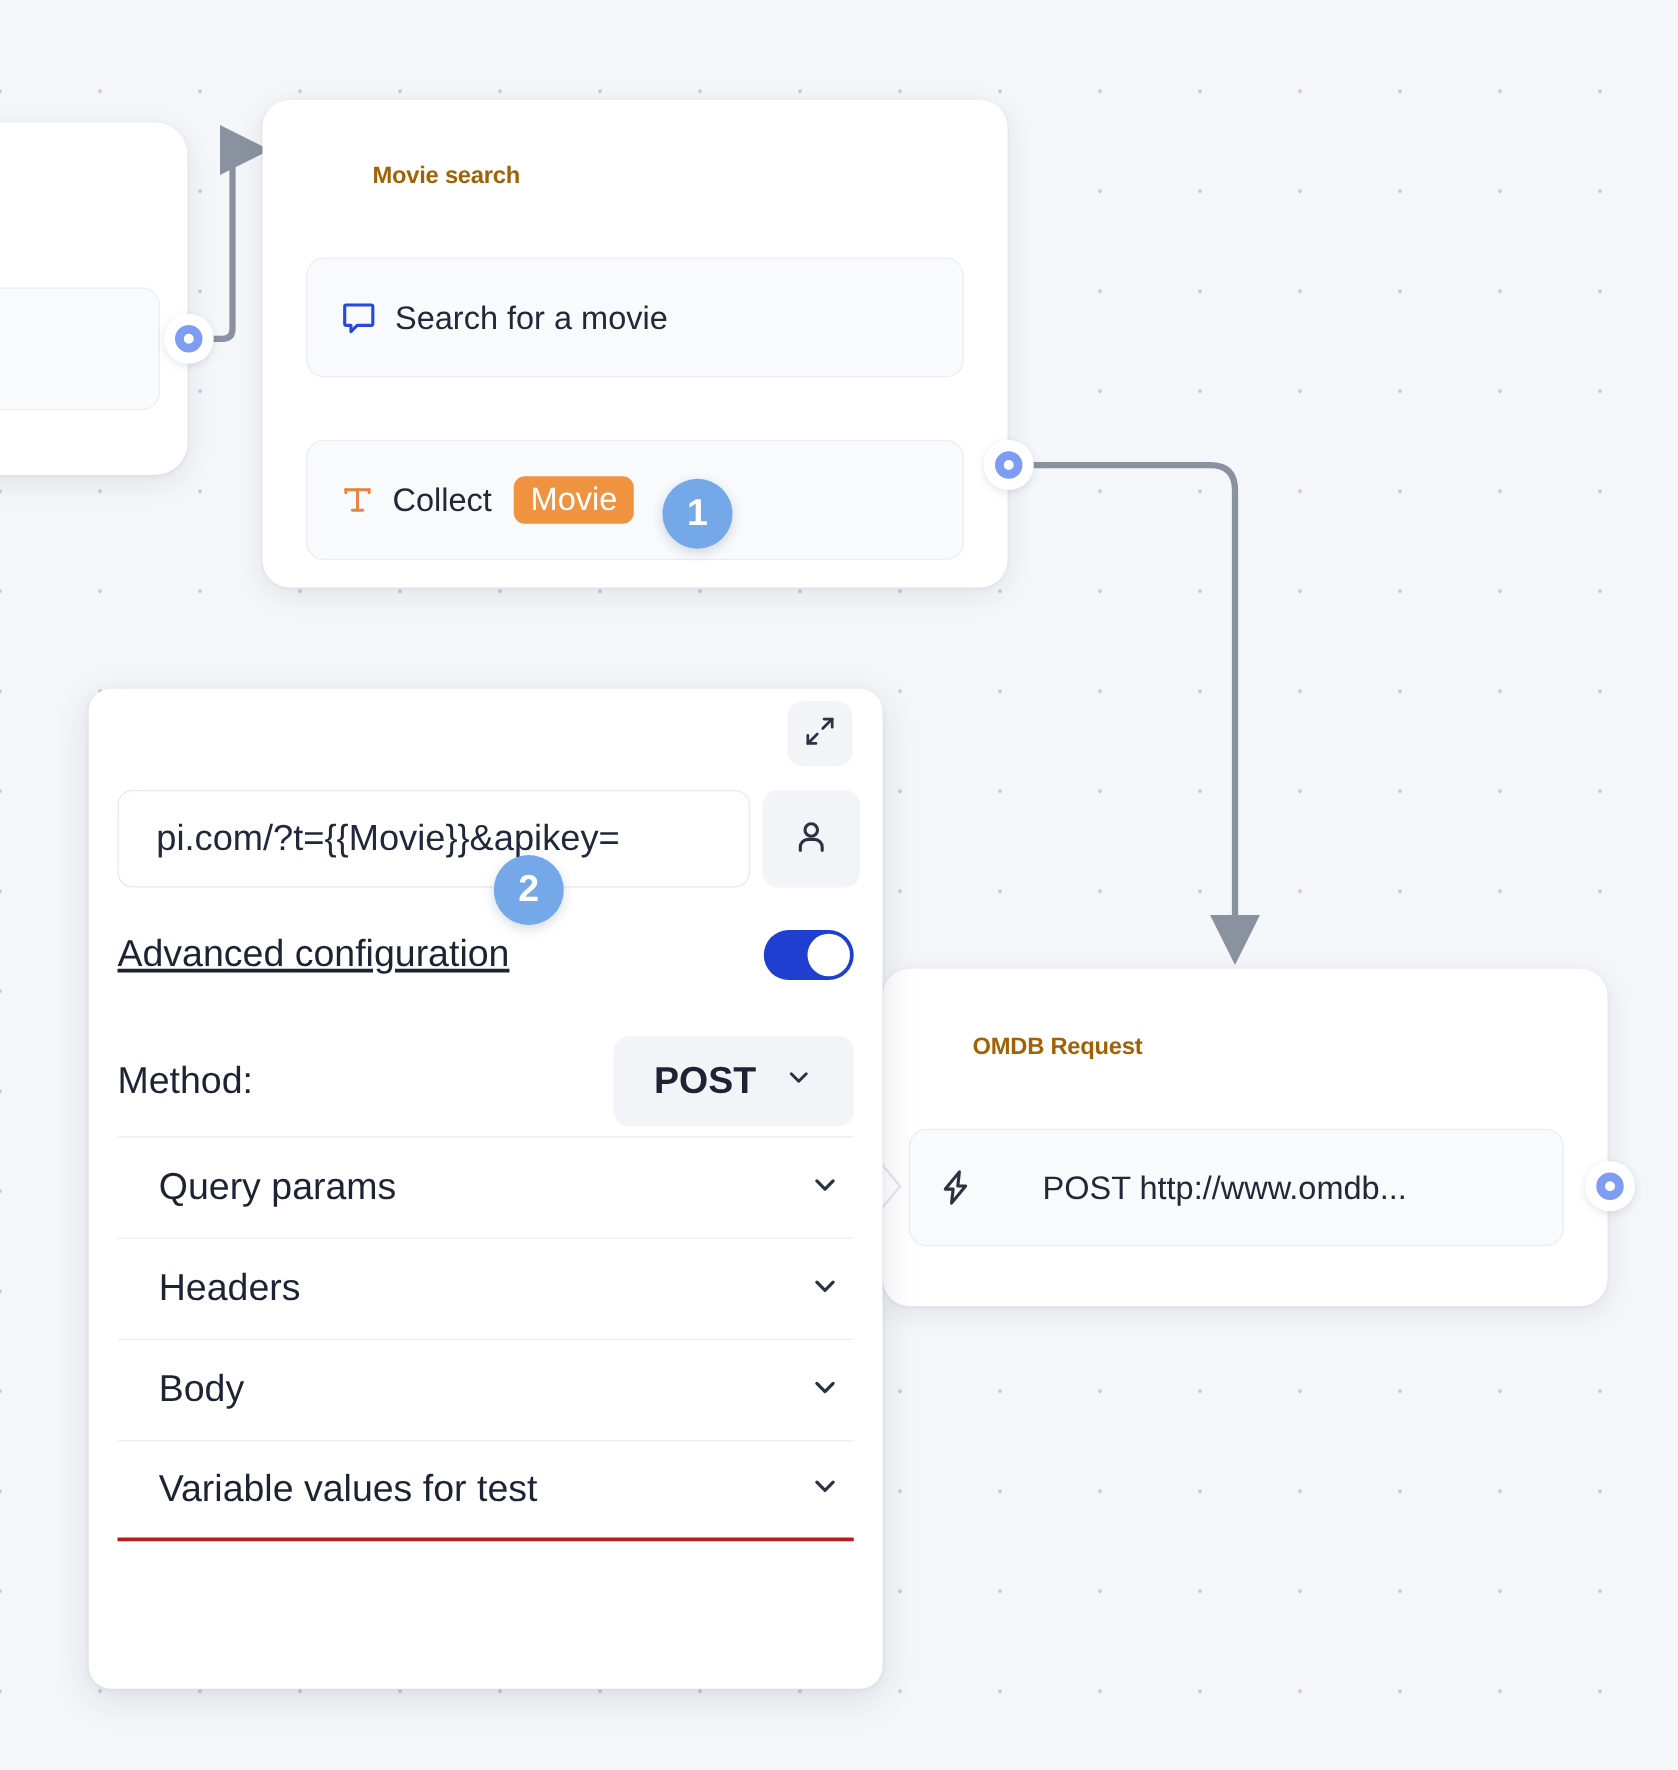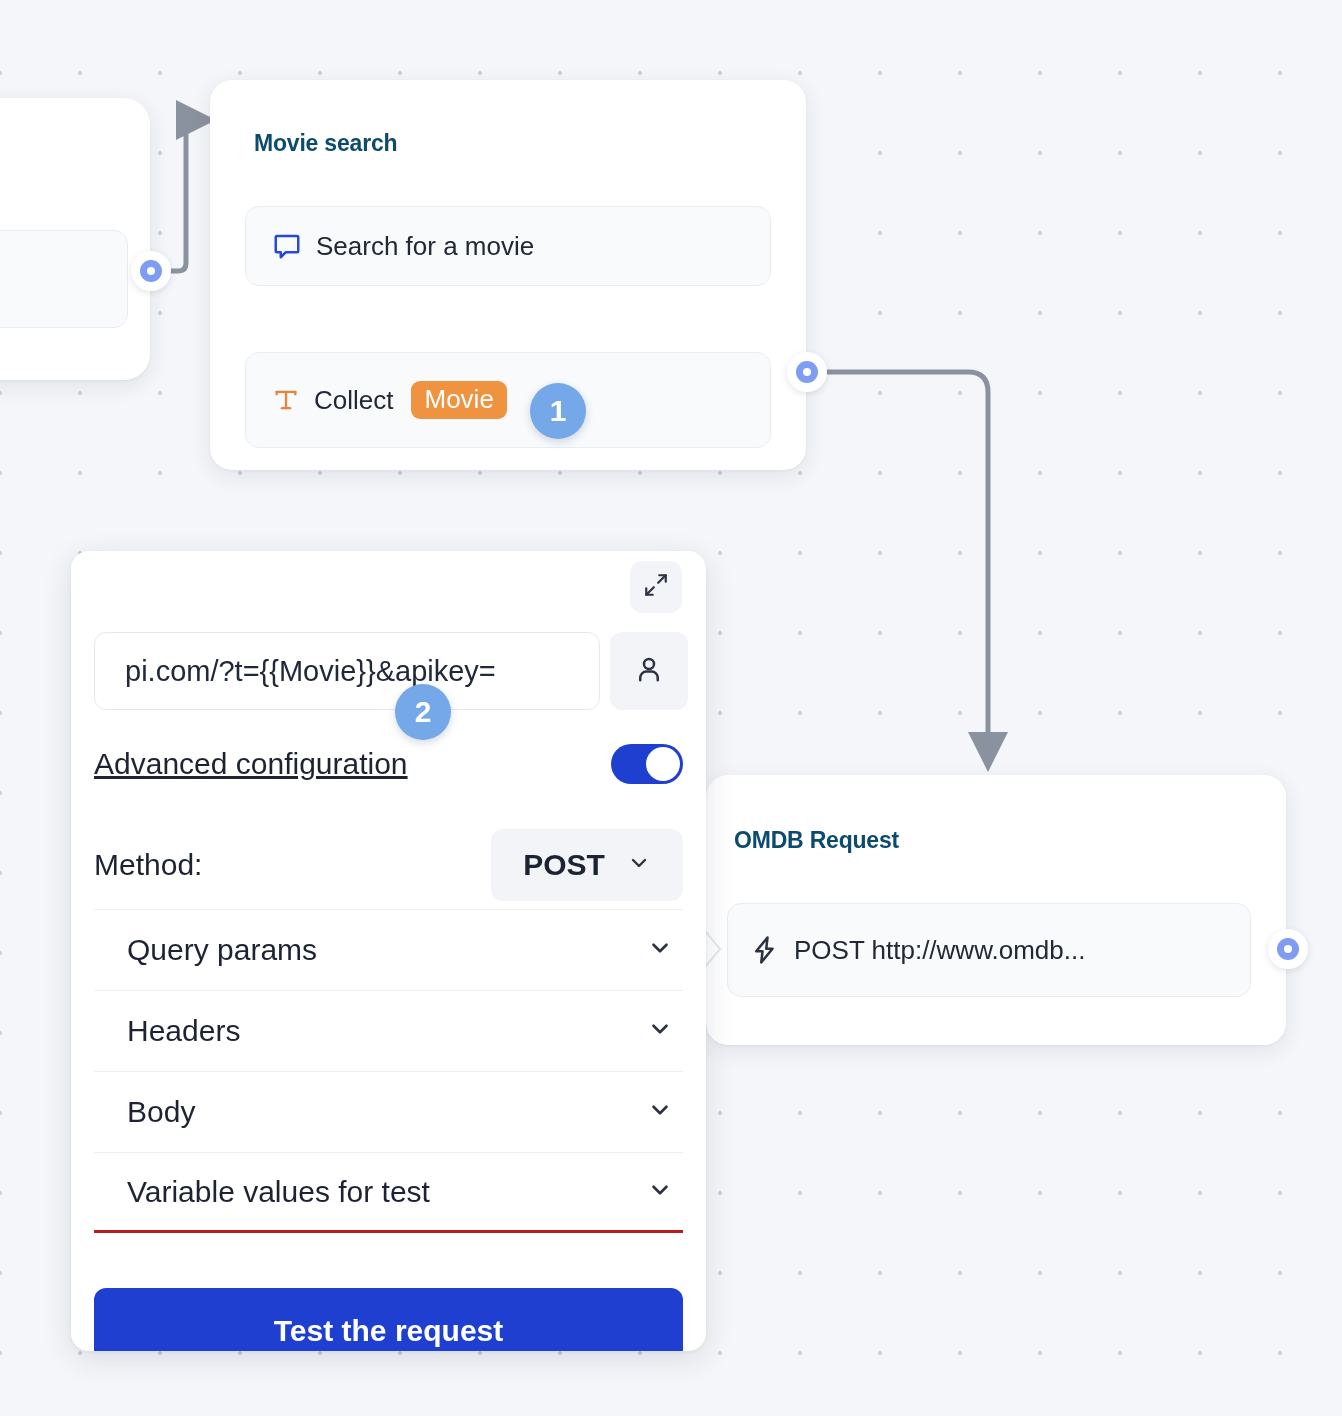--- a/index.html
+++ b/index.html
@@ -19,24 +19,25 @@
   svg.edges { position:absolute; left:0; top:0; width:1342px; height:1416px; pointer-events:none; }
 
   
   .node {
     position:absolute;
     background:#ffffff;
     border-radius:22px;
     box-shadow:0 6px 22px rgba(33,43,70,.09), 0 1px 3px rgba(33,43,70,.05);
   }
   .node-title {
-    font-size:23px;
+    font-size:19px;
     font-weight:700;
     letter-spacing:-.2px;
-    color:#0c4a6e;
+    color:#a16207;
+    margin-left:44px;
   }
   .node-row {
     display:flex;
     align-items:center;
     gap:14px;
     background:#f8fafc;
     border:1px solid #e9edf3;
     border-radius:14px;
     font-size:26px;
     color:#222838;
@@ -49,39 +50,39 @@
     left:-160px; top:98px; width:310px; height:282px;
     border-radius:26px;
   }
   #partial-node .inner-box {
     position:absolute; left:28px; top:132px; width:260px; height:98px;
     background:#f8fafc; border:1px solid #e9edf3; border-radius:14px;
   }
 
   
   #movie-node { left:210px; top:80px; width:596px; height:390px; }
-  #row-search { left:245px; top:206px; width:526px; height:80px; padding:0 26px; }
+  #row-search { left:245px; top:206px; width:526px; height:96px; padding:0 26px; }
   #row-collect { left:245px; top:326px; width:526px; height:96px; padding:0 26px;margin-top:26px; }
 
   .var-chip {
     background:#ef9340;
     color:#ffffff;
     border-radius:9px;
     padding:5px 13px 7px 13px;
     font-size:26px;
     line-height:1;
     margin-left:4px;
   }
   .t-icon { color:#e8833b; font-family:"Liberation Serif", serif; font-size:31px; font-weight:400; line-height:1; }
 
   
   #omdb-node { left:706px; top:775px; width:580px; height:270px; }
   #omdb-node .node-title { position:absolute; left:28px; top:52px; }
   #omdb-row { position:absolute; left:727px; top:903px; width:524px; height:94px; padding:0 22px; z-index:3; }
-  #omdb-row .omdb-text { white-space:nowrap; overflow:hidden; }
+  #omdb-row .omdb-text { white-space:nowrap; overflow:hidden;margin-left:40px; }
   .omdb-notch {
     position:absolute; left:700px; top:925px; width:22px; height:48px; z-index:2;
   }
 
   
   .port {
     position:absolute;
     width:40px; height:40px; border-radius:50%;
     background:#ffffff;
     display:flex; align-items:center; justify-content:center;
@@ -336,19 +337,18 @@
       <div class="acc-item">
         <span class="acc-label">Variable values for test</span>
         <span>
           <svg width="26" height="26" viewBox="0 0 24 24" fill="none" stroke="#2b3242" stroke-width="2.4" stroke-linecap="round" stroke-linejoin="round">
               <path d="M6 9 l6 6 l6 -6"></path>
             </svg>
         </span>
       </div>
     </div>
 
-    <button id="test-btn">Test the request</button>
   </div>
 
   <div class="step-badge" id="badge-1">1</div>
   <div class="step-badge" id="badge-2">2</div>
 
 </div>
 
 </body></html>

